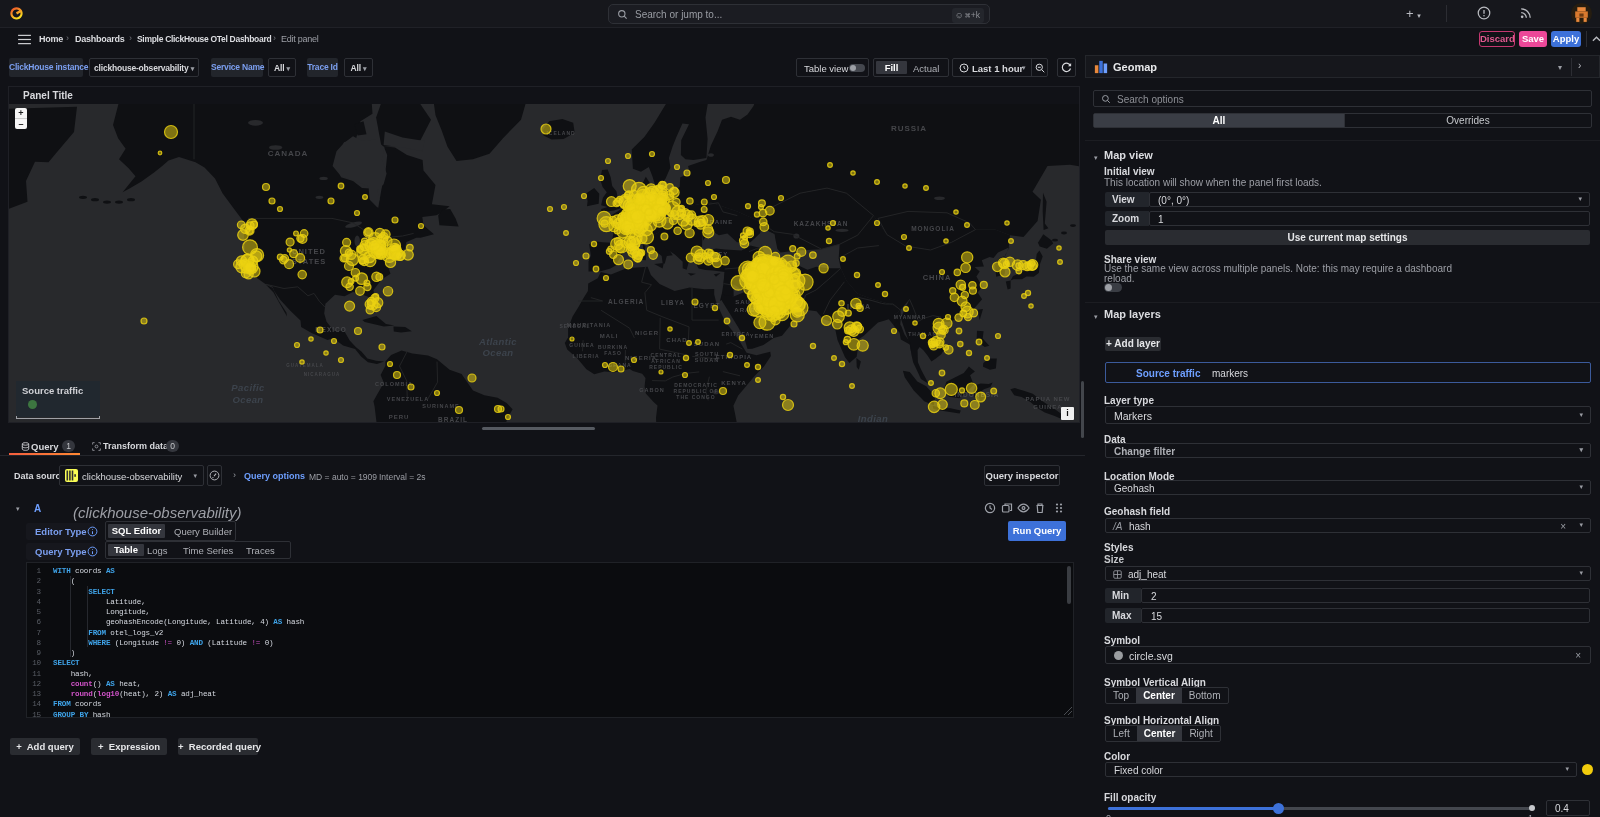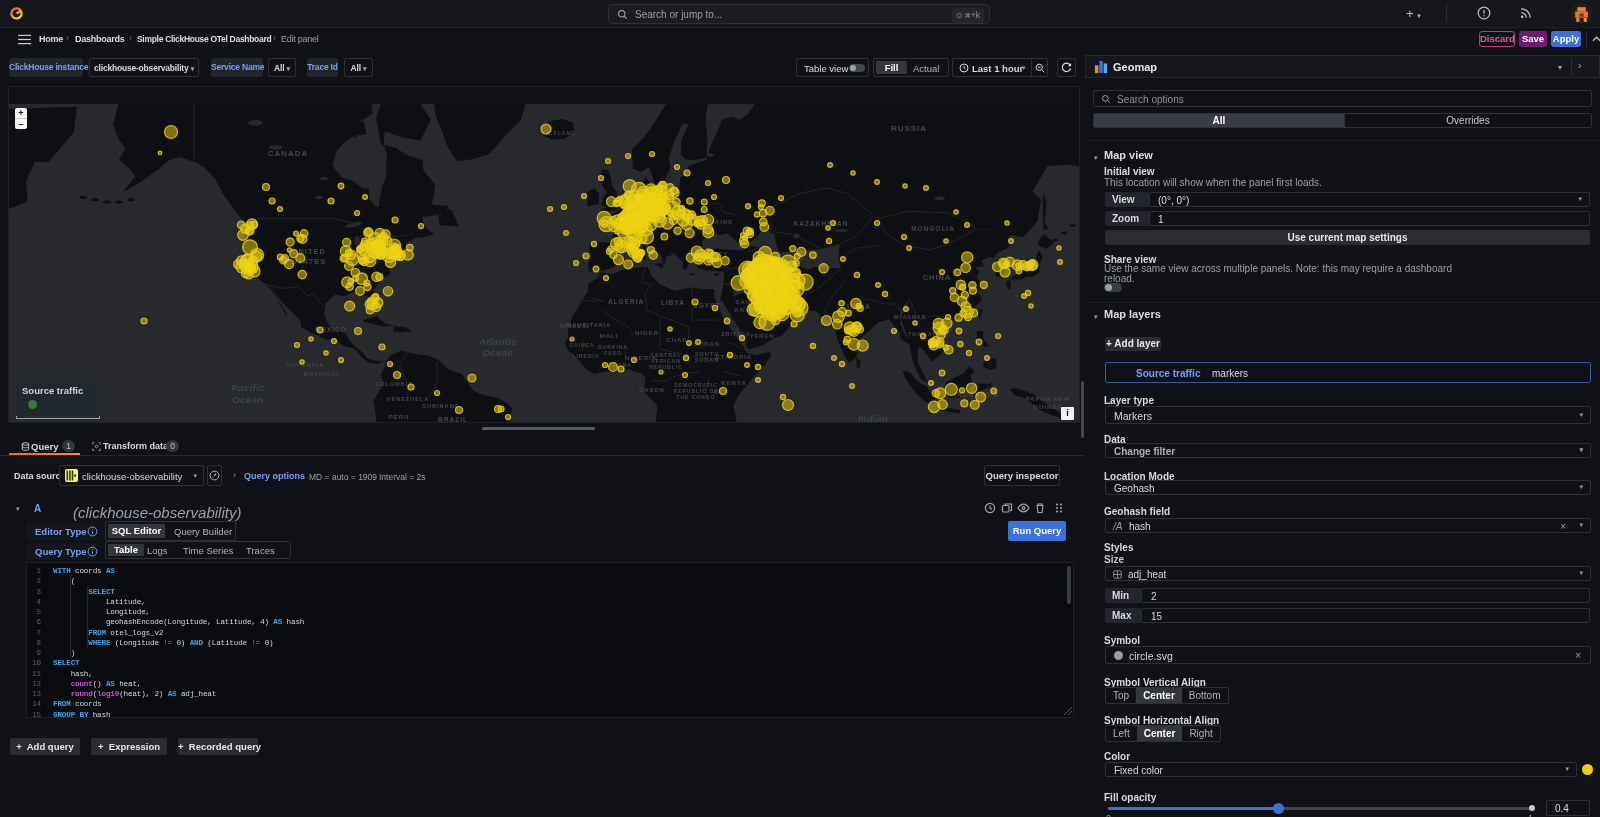--- a/index.html
+++ b/index.html
@@ -120,21 +120,21 @@
       </g>
     </svg>
 <span class="crumb b" style="left:31px;">Home</span>
     <span class="csep" style="left:58px;">›</span>
 <span class="crumb b" style="left:67px;">Dashboards</span>
     <span class="csep" style="left:121px;">›</span>
 <span class="crumb b" style="left:129px;font-size:8.5px;letter-spacing:-0.3px;">Simple ClickHouse OTel Dashboard</span>
     <span class="csep" style="left:265px;">›</span>
 <span class="crumb g" style="left:273px;">Edit panel</span>
 <div class="btn" style="left:1471px;top:3px;width:36px;height:16px;border:1px solid #c4376f;color:#e0598f;line-height:14px;">Discard</div>
-<div class="btn" style="left:1511px;top:3px;width:28px;height:16px;background:#701a75;color:#fff;line-height:16px;">Save</div>
+<div class="btn" style="left:1511px;top:3px;width:28px;height:16px;background:#ec4899;color:#fff;line-height:16px;">Save</div>
 <div class="btn" style="left:1543px;top:3px;width:30px;height:16px;background:#3d71d9;color:#fff;line-height:16px;">Apply</div>
 <div style="position:absolute;left:1578px;top:3px;width:1px;height:16px;background:#2c2d33;"></div>
 <svg style="position:absolute;left:1584px;top:8px;" width="9" height="6" viewBox="0 0 10 6">
       <path d="M1 5L5 1l4 4" fill="none" stroke="#b9bbc0" stroke-width="1.5"></path>
     </svg>
 </div>
 <div class="toolbar">
 <div class="chip-l" style="left:9px;width:74px;">ClickHouse instance</div>
 <div class="chip-v" style="left:89px;width:110px;">clickhouse-observability <span class="dd-car">▾</span></div>
 <div class="chip-l" style="left:211px;width:52px;">Service Name</div>
@@ -165,20 +165,21 @@
       </svg>
 </div>
 <div style="position:absolute;left:1057px;top:8px;width:19px;height:19px;border:1px solid #2e3036;border-radius:2px;">
  <svg style="position:absolute;left:3px;top:3px;" width="11" height="11" viewBox="0 0 14 14">
         <path d="M12.1 8.3A5.3 5.3 0 1 1 12 5" fill="none" stroke="#d8d9dd" stroke-width="1.5"></path>
         <path d="M12.9 1.4v4h-4z" fill="#d8d9dd"></path>
       </svg>
 </div>
 </div>
 <div class="panel">
+    <div class="ptitle">Panel Title</div>
     <div class="mapwrap">
 <svg width="1072" height="320" viewBox="0 0 1072 320" style="display:block">
         <rect x="0" y="0" width="1072" height="320" fill="#28292c"></rect>
         <polygon points="104.0,21.0 110.0,-2.1 140.0,-22.9 185.0,-11.3 200.0,-6.2 224.0,-13.0 263.0,-2.9 284.0,-0.5 320.0,-1.3 338.0,-5.4 353.0,-13.0 362.0,-11.3 363.5,9.8 351.5,17.3 347.0,34.9 335.0,38.3 326.0,57.1 332.0,73.3 344.0,77.1 353.0,84.1 361.1,84.6 361.4,96.3 369.2,104.1 372.5,85.1 376.4,68.8 378.2,51.0 374.6,42.2 386.0,43.5 398.0,51.0 413.6,55.9 414.5,66.5 426.5,80.9 422.9,100.2 440.6,102.2 432.5,108.8 427.4,111.2 413.3,113.0 414.5,121.2 425.0,130.3 411.5,133.7 407.3,133.7 397.4,137.9 395.9,144.8 386.0,150.8 381.5,157.8 379.1,162.7 381.5,169.8 372.5,175.6 364.4,186.3 368.0,201.0 366.2,205.7 362.6,202.7 359.6,192.9 352.1,190.1 344.0,188.0 335.6,192.2 326.0,190.8 316.4,199.7 315.2,209.6 317.6,217.8 325.1,227.3 335.0,226.4 340.7,236.4 347.0,243.2 352.4,247.5 358.4,254.6 367.1,256.7 375.2,257.6 368.0,260.0 359.0,258.2 352.1,252.4 346.1,245.1 334.1,241.4 324.5,234.2 318.5,236.1 302.6,228.9 292.1,222.9 291.5,216.5 281.6,207.0 271.4,195.9 265.4,187.3 263.6,182.8 256.4,180.0 246.5,173.1 240.8,163.1 235.7,151.6 235.7,139.1 234.2,123.8 241.1,119.4 233.9,116.7 224.0,103.6 213.5,89.2 206.0,74.4 195.5,63.6 186.5,58.3 170.0,52.9 159.5,56.5 153.2,61.9 145.4,68.2 132.5,77.6 120.5,84.6 113.6,88.2 126.5,72.2 119.6,64.2 110.0,55.3 116.6,44.8 109.1,34.2" fill="#0f1013"></polygon>
         <polygon points="278.0,212.6 270.5,199.3 264.5,188.4 257.0,180.7 263.6,183.8 269.6,196.6 277.4,208.6" fill="#0f1013"></polygon>
         <polygon points="372.5,42.8 396.5,41.5 411.5,36.3 422.0,15.8 402.5,-13.0 387.5,-17.4 375.5,-10.5 367.1,13.6" fill="#0f1013"></polygon>
         <polygon points="348.5,31.5 357.5,30.2 354.5,17.3 345.5,20.3" fill="#0f1013"></polygon>
         <polygon points="254.0,-4.6 278.0,-1.3 305.0,-4.6 296.0,-19.2 272.0,-22.0 257.0,-14.8" fill="#0f1013"></polygon>
         <polygon points="447.5,57.1 438.5,42.8 432.5,26.0 426.5,11.3 423.5,-10.5 519.5,-10.5 512.0,15.8 494.0,34.2 480.5,49.8 464.0,55.3" fill="#0f1013"></polygon>
         <polygon points="430.4,121.2 449.6,122.5 446.6,114.4 441.2,105.1 434.0,105.5 429.2,111.6" fill="#0f1013"></polygon>

